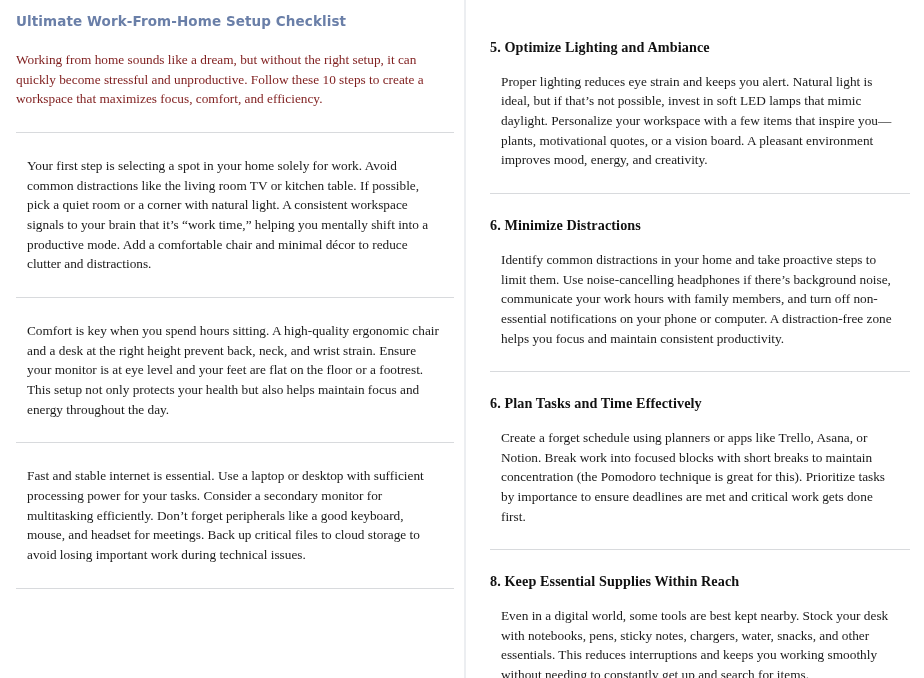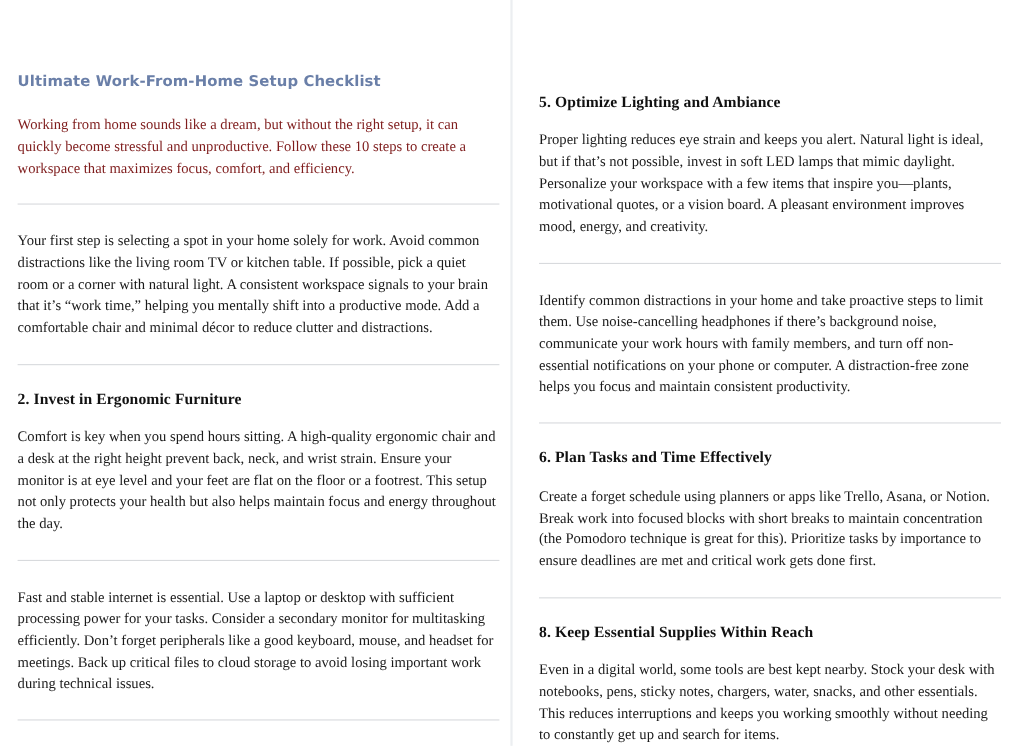--- a/index.html
+++ b/index.html
@@ -14,21 +14,21 @@
     font-family: "Liberation Serif", "DejaVu Serif", serif;
     color: #1c1c1c;
   }
 
   .page {
     position: relative;
     width: 924px;
     height: 678px;
     box-sizing: border-box;
     display: flex;
-    align-items: flex-end;
+    align-items: flex-start;
   }
 
   
   .column-divider {
     position: absolute;
     left: 464px;
     top: 0;
     width: 2px;
     height: 678px;
     background: #eceef1;
@@ -83,21 +83,21 @@
     font-weight: bold;
     color: #111111;
     margin: 3px 0 15px 0;
     line-height: 1.25;
     letter-spacing: 0.1px;
   }
 
   .section-body {
     font-size: 13.3px;
     line-height: 1.48;
-    margin: 0;
+    margin: 11px;
     color: #1a1a1a;
   }
 
   .right-first-heading {
     margin-top: 26px;
   }
 </style>
 </head>
 <body>
 
@@ -113,21 +113,20 @@
 
     <hr class="rule">
 
     <div class="section">
       <p class="section-body">Your first step is selecting a spot in your home solely for work. Avoid common distractions like the living room TV or kitchen table. If possible, pick a quiet room or a corner with natural light. A consistent workspace signals to your brain that it’s “work time,” helping you mentally shift into a productive mode. Add a comfortable chair and minimal décor to reduce clutter and distractions.</p>
     </div>
 
     <hr class="rule">
 
     <div class="section">
-      <h2 class="section-heading">2. Invest in Ergonomic Furniture</h2>
       <p class="section-body">Comfort is key when you spend hours sitting. A high-quality ergonomic chair and a desk at the right height prevent back, neck, and wrist strain. Ensure your monitor is at eye level and your feet are flat on the floor or a footrest. This setup not only protects your health but also helps maintain focus and energy throughout the day.</p>
     </div>
 
     <hr class="rule">
 
     <div class="section">
       <p class="section-body">Fast and stable internet is essential. Use a laptop or desktop with sufficient processing power for your tasks. Consider a secondary monitor for multitasking efficiently. Don’t forget peripherals like a good keyboard, mouse, and headset for meetings. Back up critical files to cloud storage to avoid losing important work during technical issues.</p>
     </div>
 
     <hr class="rule">
@@ -137,20 +136,21 @@
   <div class="column column-right">
 
     <div class="section">
       <h2 class="section-heading right-first-heading">5. Optimize Lighting and Ambiance</h2>
       <p class="section-body">Proper lighting reduces eye strain and keeps you alert. Natural light is ideal, but if that’s not possible, invest in soft LED lamps that mimic daylight. Personalize your workspace with a few items that inspire you—plants, motivational quotes, or a vision board. A pleasant environment improves mood, energy, and creativity.</p>
     </div>
 
     <hr class="rule">
 
     <div class="section">
+      <h2 class="section-heading">6. Minimize Distractions</h2>
       <p class="section-body">Identify common distractions in your home and take proactive steps to limit them. Use noise-cancelling headphones if there’s background noise, communicate your work hours with family members, and turn off non-essential notifications on your phone or computer. A distraction-free zone helps you focus and maintain consistent productivity.</p>
     </div>
 
     <hr class="rule">
 
     <div class="section">
       <h2 class="section-heading">6. Plan Tasks and Time Effectively</h2>
       <p class="section-body">Create a forget schedule using planners or apps like Trello, Asana, or Notion. Break work into focused blocks with short breaks to maintain concentration (the Pomodoro technique is great for this). Prioritize tasks by importance to ensure deadlines are met and critical work gets done first.</p>
     </div>
 

